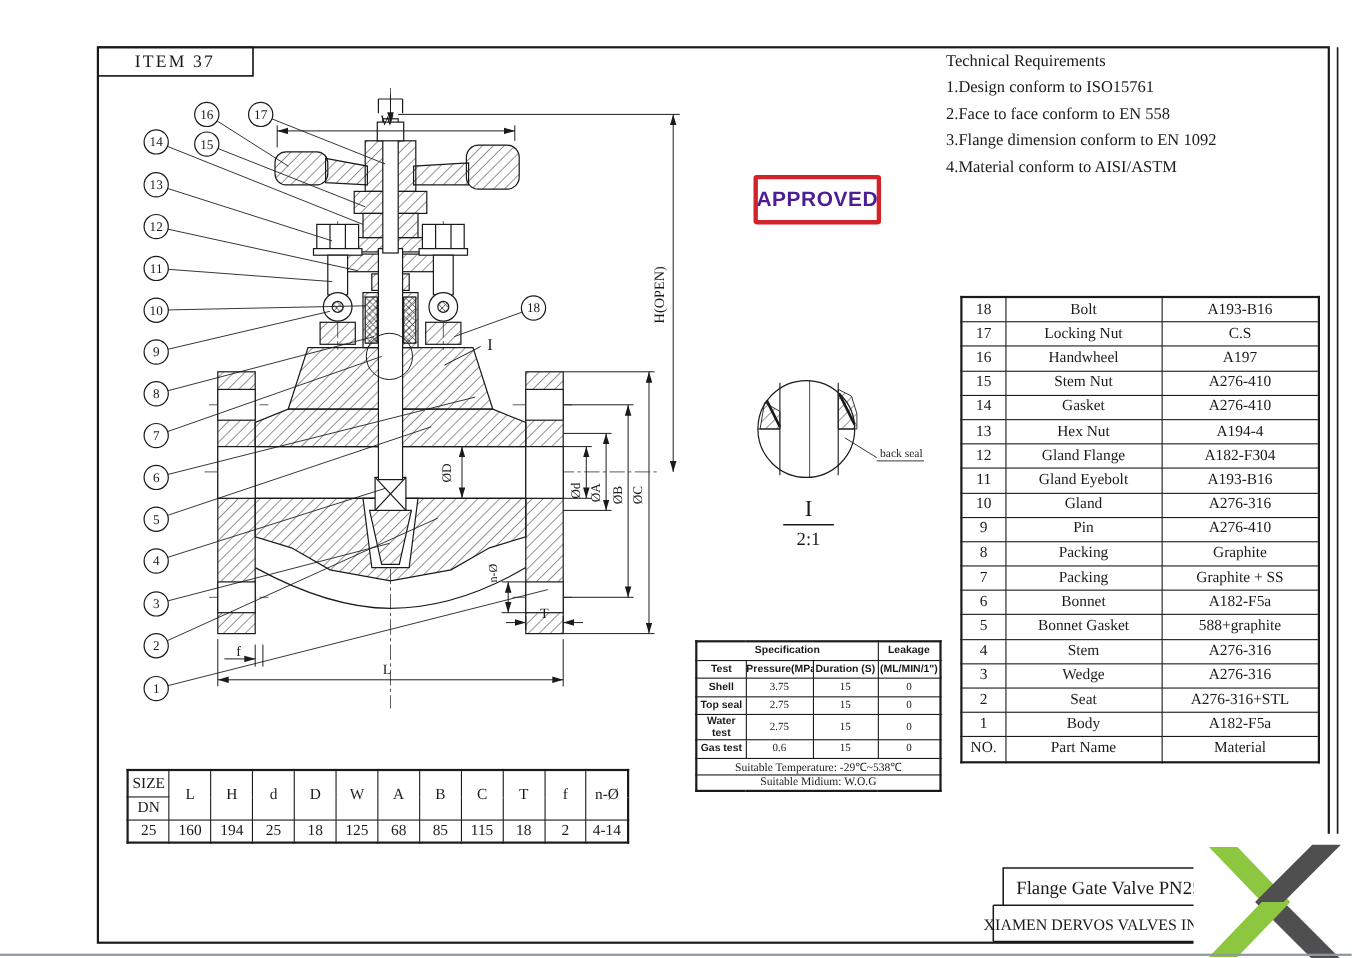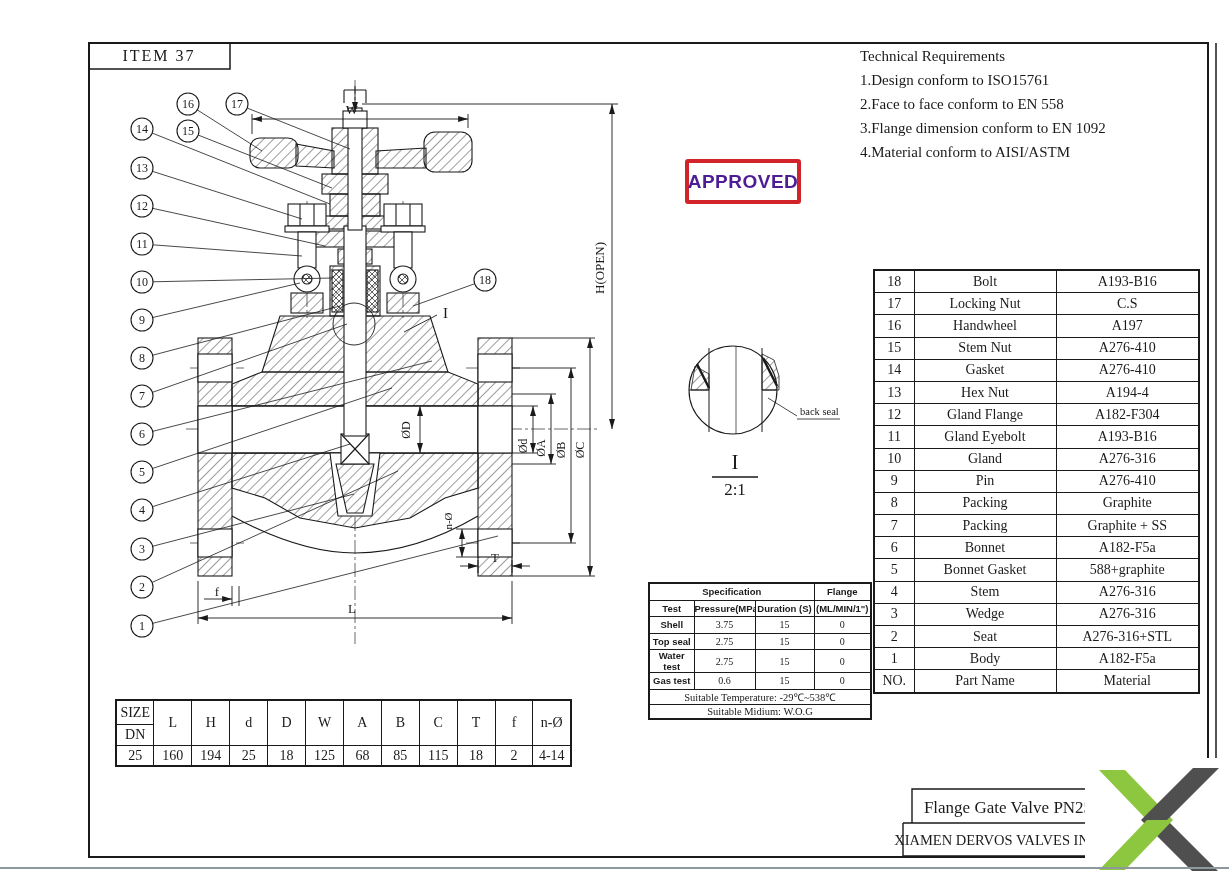--- a/index.html
+++ b/index.html
@@ -17,21 +17,21 @@
   
   table{border-collapse:collapse;table-layout:fixed;}
   td,th{border:1px solid #1a1a1a;text-align:center;vertical-align:middle;overflow:hidden;
         padding:0;font-weight:normal;}
   
   #parts-table{left:873px;top:253px;}
   #parts-table table{width:325px;border:2px solid #1a1a1a;}
   #parts-table td{height:21.2px;font-size:14px;}
   #parts-table col.c0{width:40px}#parts-table col.c1{width:142px}#parts-table col.c2{width:143px}
   
-  #spec-table{left:648px;top:566px;}
+  #spec-table{left:632px;top:566px;}
   #spec-table table{width:222px;border:2px solid #1a1a1a;}
   #spec-table td{height:15.5px;font-size:10px;}
   #spec-table .hd{font-family:"Liberation Sans",sans-serif;font-weight:bold;font-size:9.5px;}
   #spec-table .note{font-size:10.5px;height:13px;}
   #spec-table col.s0{width:45px}#spec-table col.s1{width:61px}#spec-table col.s2{width:59px}#spec-table col.s3{width:57px}
   
   #dim-table{left:115px;top:683px;}
   #dim-table table{width:457px;border:2px solid #1a1a1a;}
   #dim-table td{font-size:14px;}
   #dim-table tr.r0 td{height:23px;} #dim-table tr.r1 td{height:20px;} #dim-table tr.r2 td{height:19px;}
@@ -465,21 +465,21 @@
     <table>
       <colgroup>
           <col class="s0">
           <col class="s1">
           <col class="s2">
           <col class="s3">
         </colgroup>
       <tbody id="spec-body">
           <tr>
             <td colspan="3" class="hd">Specification</td>
-            <td class="hd">Flange</td>
+            <td class="hd">Leakage</td>
           </tr>
           <tr>
             <td class="hd">Test</td>
             <td class="hd">Pressure(MPa)</td>
             <td class="hd">Duration (S)</td>
             <td class="hd">(ML/MIN/1")</td>
           </tr>
           <tr>
             <td class="hd">Shell</td>
             <td>3.75</td>

